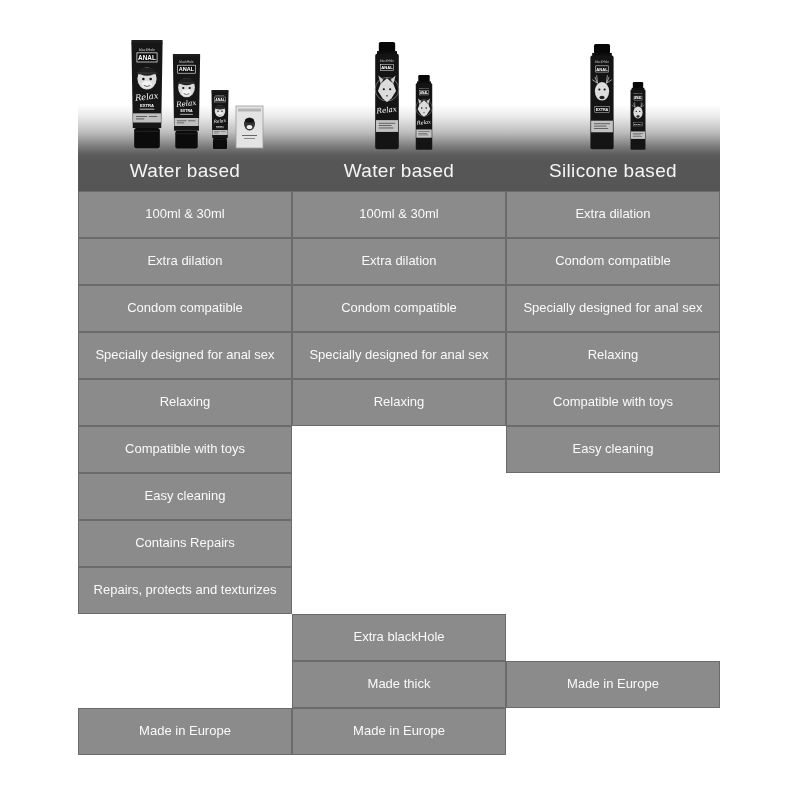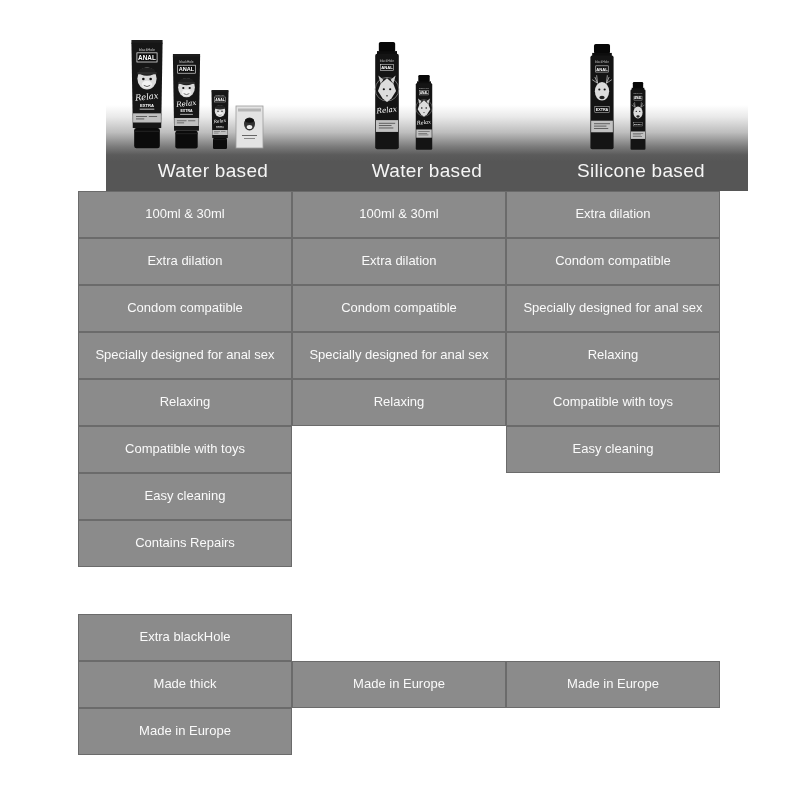--- a/index.html
+++ b/index.html
@@ -4,21 +4,21 @@
 <style>
   html,body{margin:0;padding:0;background:#fff;}
   .stage{
     position:relative;width:800px;height:800px;background:#ffffff;overflow:hidden;
     font-family:"Liberation Sans",sans-serif;
   }
   
   .band{
     position:absolute;left:78px;top:105px;width:642px;height:86px;
     background:linear-gradient(to bottom,#ffffff 0%,#e9e9e9 14%,#bdbdbd 32%,#7d7d7d 48%,#5b5b5b 58%,#565656 66%,#565656 100%);
-    display:flex;z-index:1;margin-left:28px;
+    display:flex;z-index:1;
   }
   .hcell{
     width:214px;display:flex;align-items:flex-end;justify-content:center;
     padding-bottom:9px;box-sizing:border-box;
     color:#f5f5f5;font-size:19px;letter-spacing:.3px;
   }
   
   .grid{
     position:absolute;left:78px;top:191px;width:642px;
     display:grid;grid-template-columns:repeat(3,214px);grid-auto-rows:47px;z-index:1;
@@ -178,20 +178,21 @@
 
     <div class="cell">Easy cleaning</div>
     <div class="cell">Easy cleaning</div>
     <div class="cell empty"></div>
 
     <div class="cell empty"></div>
     <div class="cell">Contains Repairs</div>
     <div class="cell empty"></div>
 
     <div class="cell empty"></div>
+    <div class="cell">Repairs, protects and texturizes</div>
     <div class="cell empty"></div>
 
     <div class="cell empty"></div>
     <div class="cell empty"></div>
     <div class="cell">Extra blackHole</div>
 
     <div class="cell empty"></div>
     <div class="cell empty"></div>
     <div class="cell">Made thick</div>
 

